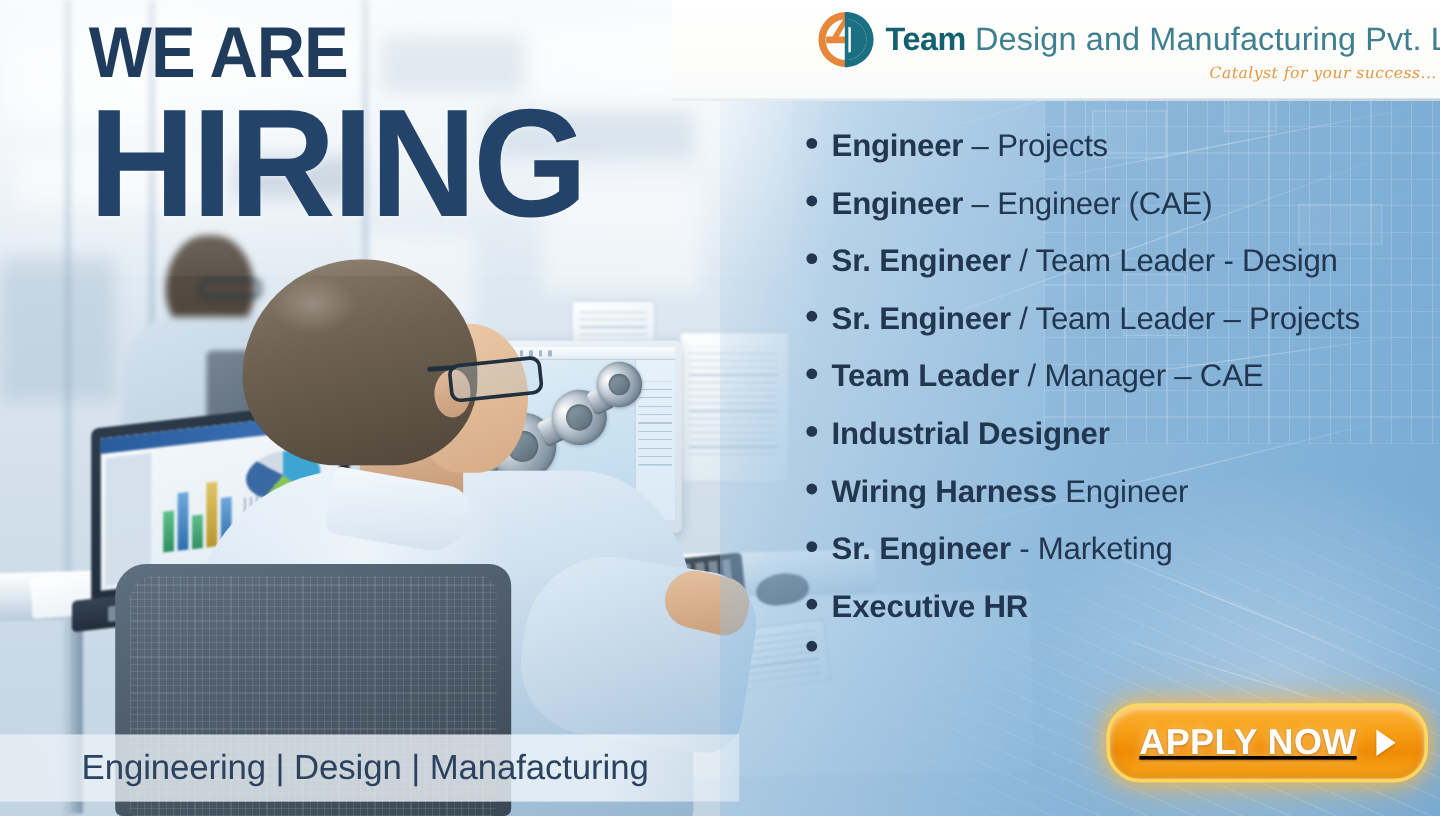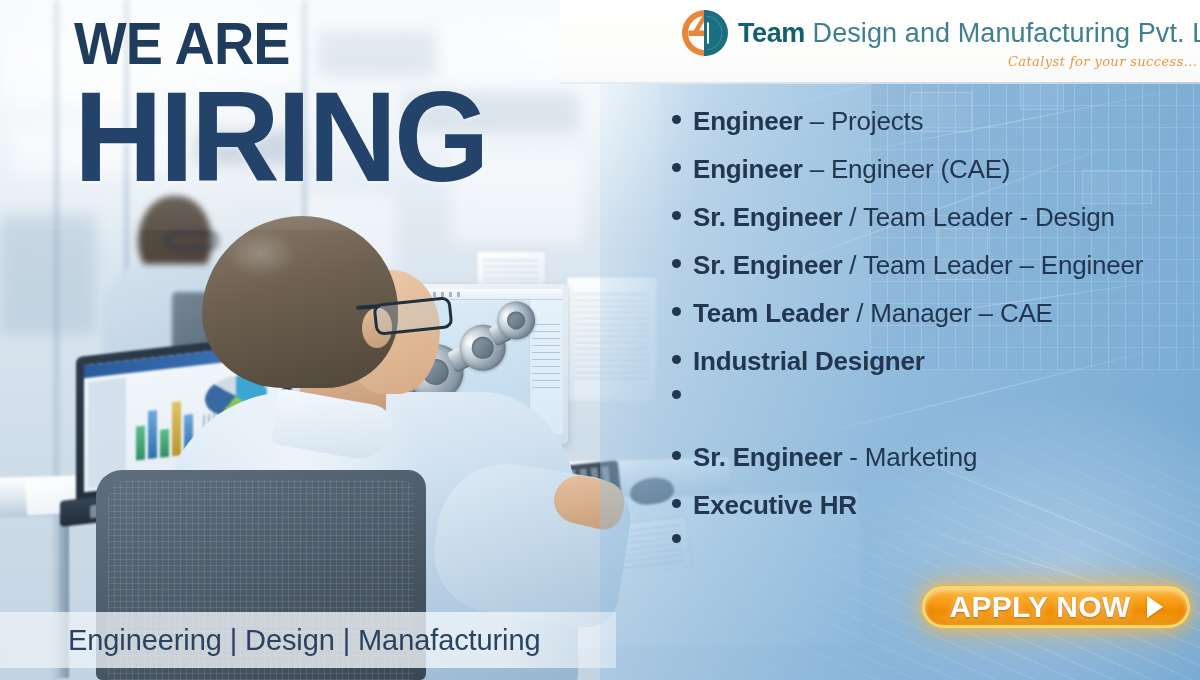--- a/index.html
+++ b/index.html
@@ -396,31 +396,32 @@
     width:9px; height:9px; border-radius:50%;
     background:#22364f; flex:none; position:relative; top:-6px;
   }
   .job .txt { letter-spacing:-.2px;text-align:center; }
   .job .b { font-weight:700; }
   .job .n { font-weight:400; }
 
   
   .apply {
     position:absolute; left:922px; top:586px;
-    width:268px; height:42px;
+    width:268px; height:66px;
     border-radius:28px;
     background:linear-gradient(180deg,#fcb338 0%, #f7a018 32%, #ef8b05 62%, #f9a71c 100%);
     border:3px solid #ffd75e;
     box-shadow:
       0 0 16px rgba(255,186,60,.85),
       0 0 34px rgba(255,170,40,.5),
       inset 0 2px 5px rgba(255,255,255,.6),
       inset 0 -3px 7px rgba(183,94,0,.4);
     display:flex; align-items:center; justify-content:center; gap:16px;
     cursor:pointer;
+    text-decoration:underline;
   }
   .apply-label {
     font-size:30px; font-weight:700; color:#ffffff;
     letter-spacing:.3px;
     text-shadow:0 1px 2px rgba(170,90,0,.75), 0 0 9px rgba(255,236,190,.65);
   }
   .apply-arrow {
     width:0; height:0;
     border-left:16px solid #ffffff;
     border-top:11px solid transparent;
@@ -603,32 +604,33 @@
       <li class="job">
         <span class="dot"></span>
         <span class="txt"><span class="b">Engineer</span><span class="n"> – Engineer (CAE)</span></span>
       </li>
       <li class="job">
         <span class="dot"></span>
         <span class="txt"><span class="b">Sr. Engineer</span><span class="n"> / Team Leader - Design</span></span>
       </li>
       <li class="job">
         <span class="dot"></span>
-        <span class="txt"><span class="b">Sr. Engineer</span><span class="n"> / Team Leader – Engineer</span></span>
+        <span class="txt"><span class="b">Sr. Engineer</span><span class="n"> / Team Leader – Projects</span></span>
       </li>
       <li class="job">
         <span class="dot"></span>
         <span class="txt"><span class="b">Team Leader</span><span class="n"> / Manager – CAE</span></span>
       </li>
       <li class="job">
         <span class="dot"></span>
         <span class="txt"><span class="b">Industrial Designer</span></span>
       </li>
       <li class="job">
         <span class="dot"></span>
+        <span class="txt"><span class="b">Wiring Harness</span><span class="n"> Engineer</span></span>
       </li>
       <li class="job">
         <span class="dot"></span>
         <span class="txt"><span class="b">Sr. Engineer</span><span class="n"> - Marketing</span></span>
       </li>
       <li class="job">
         <span class="dot"></span>
         <span class="txt"><span class="b">Executive HR</span></span>
       </li>
       <li class="job">

